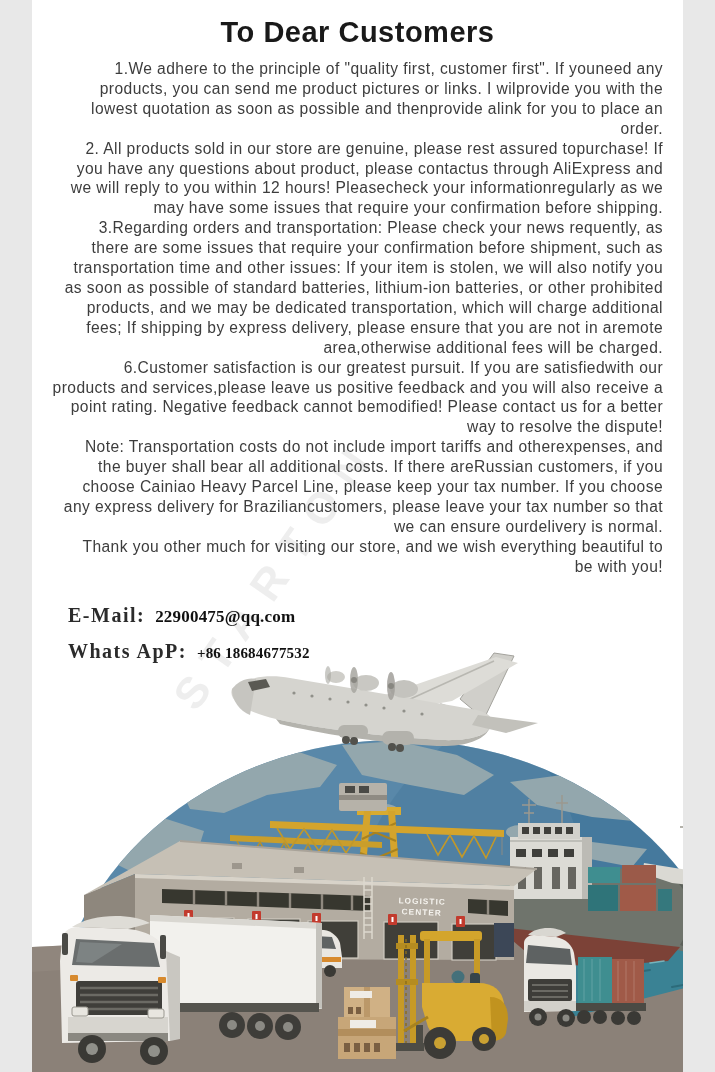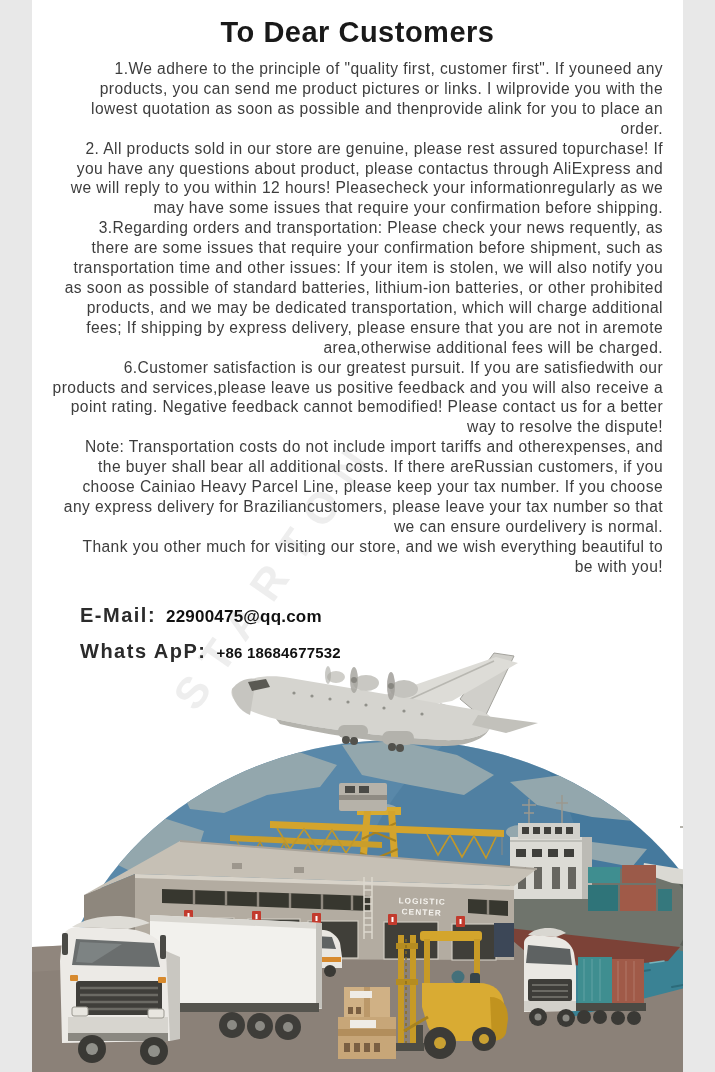--- a/index.html
+++ b/index.html
@@ -18,21 +18,21 @@
   }
   .page-title{
     text-align:center;padding-top:16px;font-size:29px;font-weight:700;
     color:#191919;letter-spacing:.5px;
   }
   .doc-body{
     padding:10px 20px 0 20px;color:var(--text_dark);
     font-size:15.6px;line-height:19.9px;letter-spacing:.42px;text-align:right;
   }
   .doc-body p{text-indent:13px;}
-  .contact{position:relative;z-index:4;padding:14px 0 0 48px;color:#222;}
+  .contact{position:relative;z-index:4;padding:14px 0 0 36px;color:#222;font-family:Liberation Serif, serif;}
   .contact-row{display:flex;align-items:baseline;gap:10px;margin-top:13px;}
   .contact-label{font-size:20px;font-weight:600;letter-spacing:1.5px;color:#2b2b2b;}
   .contact-value{font-size:17px;font-weight:700;letter-spacing:.2px;color:#111;}
   .contact-row.whatsapp .contact-value{font-size:15px;}
   .watermark{
     position:absolute;left:64px;top:548px;width:360px;text-align:center;
     transform:rotate(-55deg);font-size:44px;font-weight:600;letter-spacing:16px;
     color:#808080;opacity:.13;z-index:3;pointer-events:none;white-space:nowrap;
   }
   .illustration{position:absolute;left:0;top:627px;width:715px;height:445px;z-index:1;}

